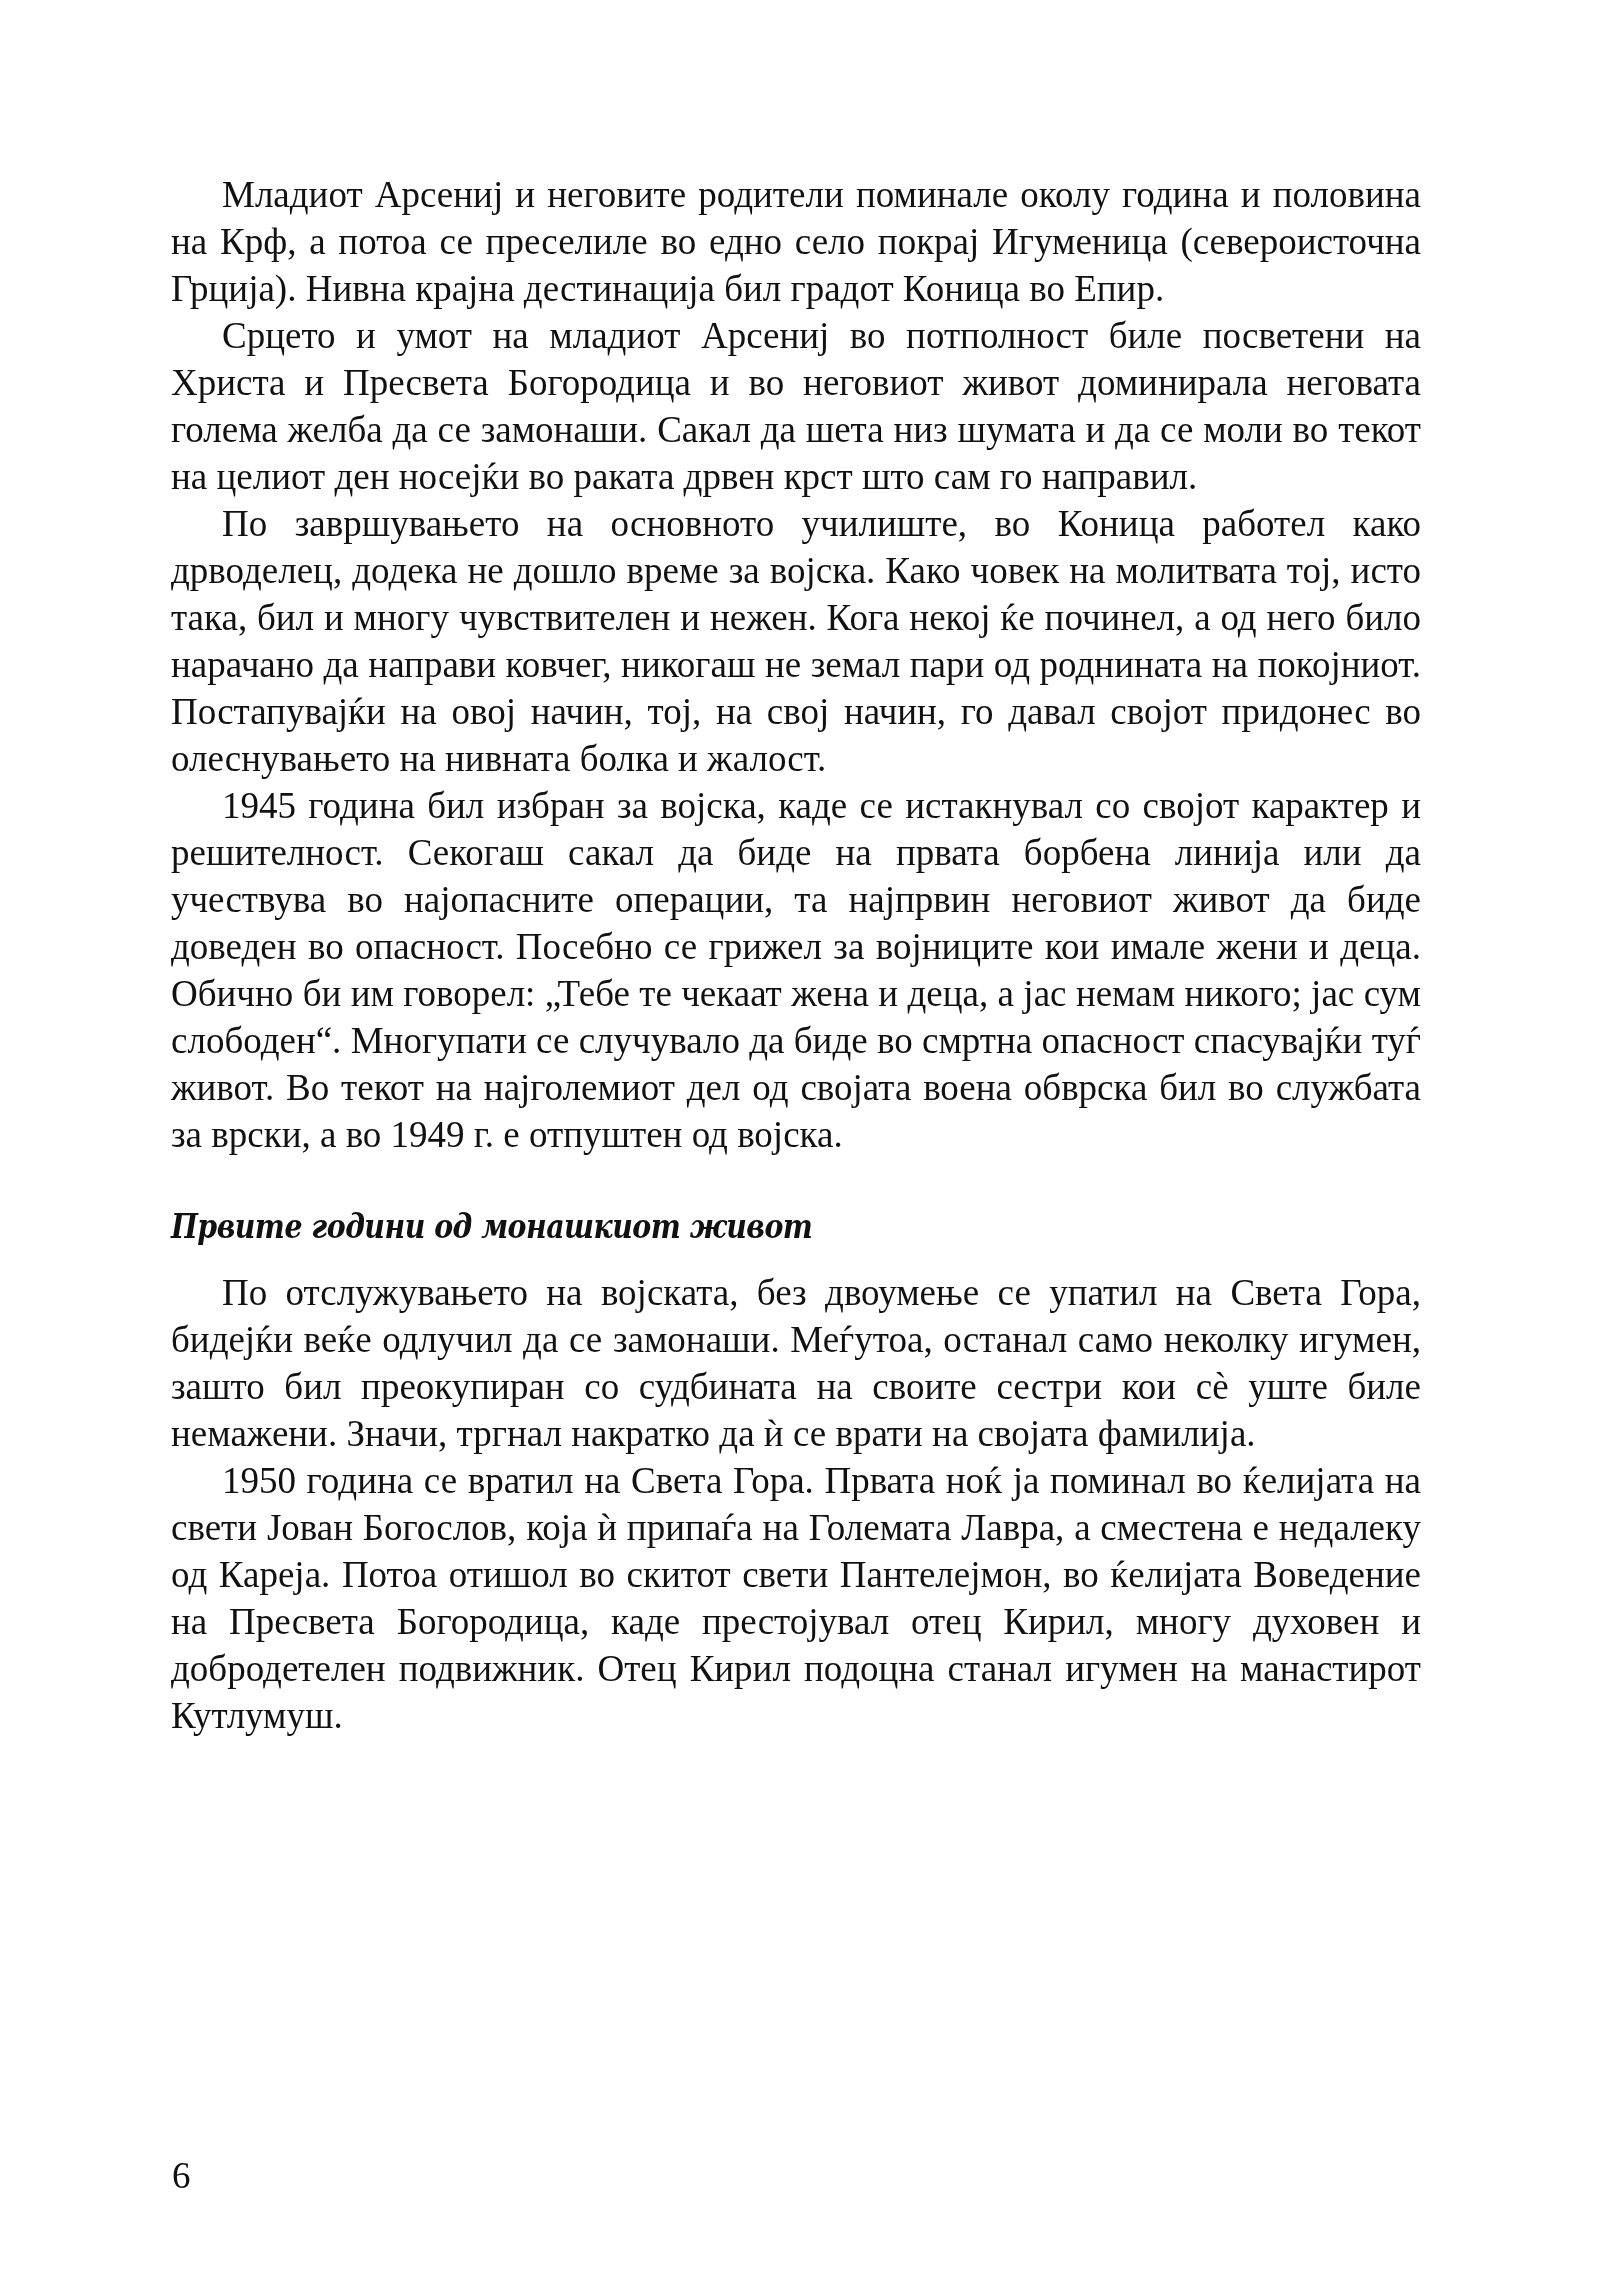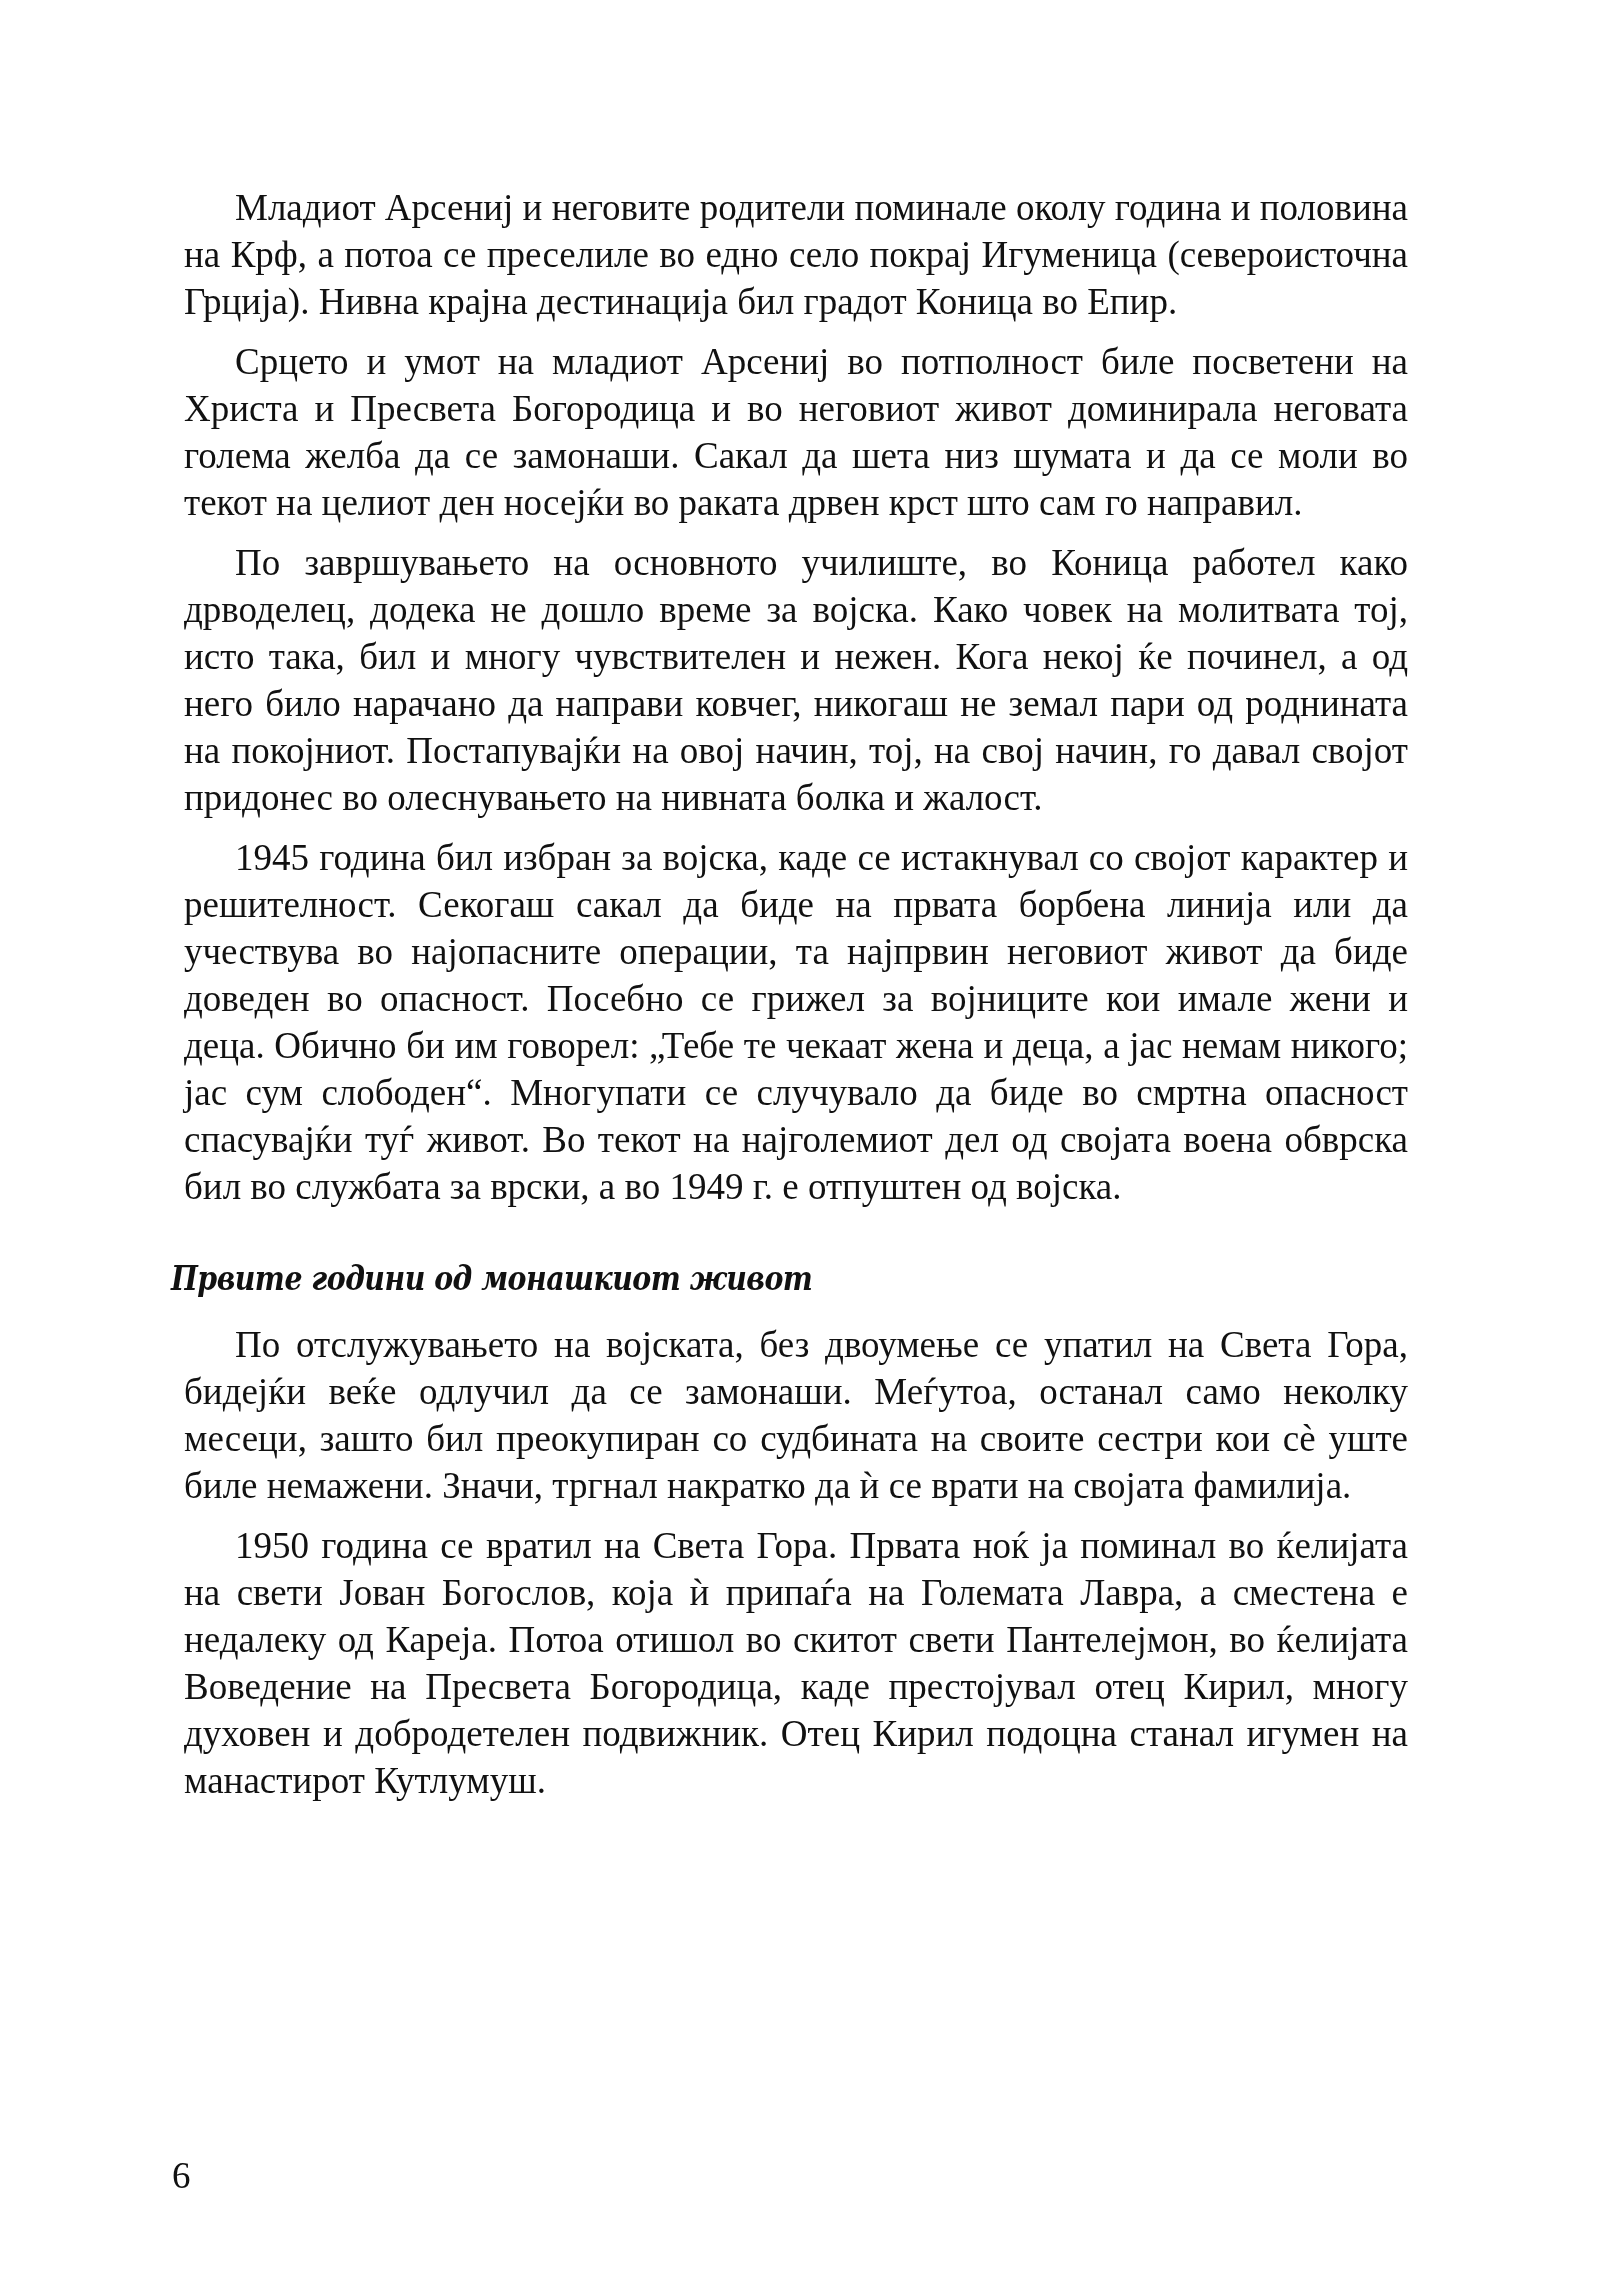--- a/index.html
+++ b/index.html
@@ -15,21 +15,21 @@
       color: #111111;
       font-family: "Liberation Serif", "DejaVu Serif", serif;
     }
     .page {
       position: absolute;
       left: 171px;
       top: 171px;
       width: 1250px;
     }
     .para {
-      margin: 13px;
+      margin: 0;
       font-size: 37px;
       line-height: 47px;
       text-align: justify;
       text-indent: 51px;
       hyphens: manual;
     }
     .heading {
       margin: 45px 0 19.4px 0;
       font-family: "DejaVu Serif", "Liberation Serif", serif;
       font-style: italic;
@@ -55,19 +55,19 @@
 <div class="page">
   <section>
     <p class="para">Младиот Арсениј и неговите родители поминале околу година и половина на Крф, а потоа се преселиле во едно село покрај Игуменица (североисточна Грција). Нивна крајна дестинација бил градот Коница во Епир.</p>
     <p class="para">Срцето и умот на младиот Арсениј во потполност биле посветени на Христа и Пресвета Богородица и во неговиот живот доминирала неговата голема желба да се замонаши. Сакал да шета низ шумата и да се моли во текот на целиот ден носејќи во раката дрвен крст што сам го направил.</p>
     <p class="para">По завршувањето на основното училиште, во Коница работел како дрводелец, додека не дошло време за војска. Како човек на молитвата тој, исто така, бил и многу чувствителен и нежен. Кога некој ќе починел, а од него било нарачано да направи ковчег, никогаш не земал пари од роднината на покојниот. Постапувајќи на овој начин, тој, на свој начин, го давал својот придонес во олеснувањето на нивната болка и жалост.</p>
     <p class="para">1945 година бил избран за војска, каде се истакнувал со својот карактер и решителност. Секогаш сакал да биде на првата борбена линија или да учествува во најопасните операции, та најпрвин неговиот живот да биде доведен во опасност. Посебно се грижел за војниците кои имале жени и деца. Обично би им говорел: „Тебе те чекаат жена и деца, а јас немам никого; јас сум слободен“. Многупати се случувало да биде во смртна опасност спасувајќи туѓ живот. Во текот на најголемиот дел од својата воена обврска бил во службата за врски, а во 1949 г. е отпуштен од војска.</p>
   </section>
 
   <section>
     <h2 class="heading">Првите години од монашкиот живот</h2>
-    <p class="para">По отслужувањето на војската, без двоумење се упатил на Света Гора, бидејќи веќе одлучил да се замонаши. Меѓутоа, останал само неколку месеци, зашто бил преокупиран со судбината на своите сестри кои сѐ уште биле немажени. Значи, тргнал накратко да ѝ се врати на својата фамилија.</p>
+    <p class="para">По отслужувањето на војската, без двоумење се упатил на Света Гора, бидејќи веќе одлучил да се замонаши. Меѓутоа, останал само неколку игумен, зашто бил преокупиран со судбината на своите сестри кои сѐ уште биле немажени. Значи, тргнал накратко да ѝ се врати на својата фамилија.</p>
     <p class="para">1950 година се вратил на Света Гора. Првата ноќ ја поминал во ќелијата на свети Јован Богослов, која ѝ припаѓа на Големата Лавра, а сместена е недалеку од Кареја. Потоа отишол во скитот свети Пантелејмон, во ќелијата Воведение на Пресвета Богородица, каде престојувал отец Кирил, многу духовен и добродетелен подвижник. Отец Кирил подоцна станал игумен на манастирот Кутлумуш.</p>
   </section>
 </div>
 
 <div class="page-number">6</div>
 
 
 </body></html>

